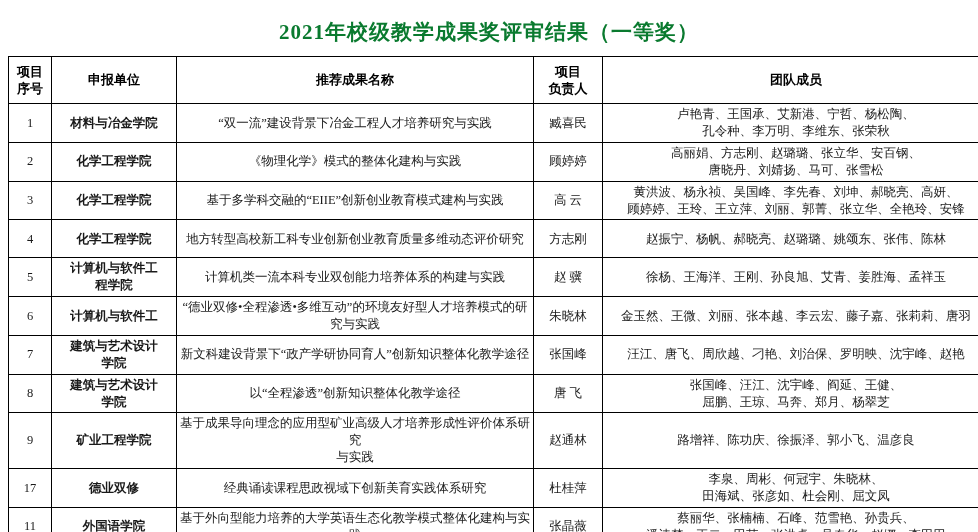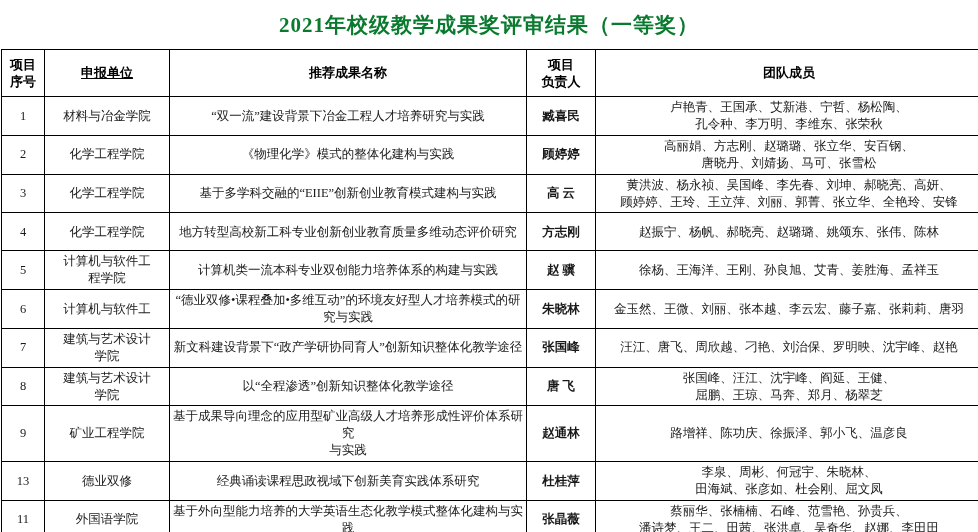--- a/index.html
+++ b/index.html
@@ -12,21 +12,21 @@
     height: 532px;
     font-family: "Liberation Sans", sans-serif;
     color: #000;
     overflow: hidden;
   }
   .page {
     width: 978px;
     height: 376px;
     position: relative;
     box-sizing: border-box;
-    padding: 1px;
+    padding: 8px;
   }
   .doc-title {
     text-align: center;
     color: #0a7a2f;
     font-family: "Liberation Serif", serif;
     font-weight: bold;
     font-size: 21px;
     letter-spacing: 1px;
     padding-top: 12px;
     padding-bottom: 11px;
@@ -53,27 +53,27 @@
   table.result-table thead th {
     font-weight: bold;
     font-size: 13px;
     height: 42px;
     color: #000;
   }
   table.result-table tbody td {
     font-size: 12.5px;
   }
   td.c-seq { width: 36px; }
-  td.c-unit { width: 118px; }
+  td.c-unit { width: 118px; font-weight: bold; }
   td.c-name { width: 350px; margin-left: 15px; }
-  td.c-leader { width: 62px; font-weight: bold; }
+  td.c-leader { width: 62px; }
   td.c-members { width: 380px; }
 
   th.h-seq { width: 36px; }
-  th.h-unit { width: 118px; text-decoration: underline; }
+  th.h-unit { width: 118px; }
   th.h-name { width: 350px; }
   th.h-leader { width: 62px; }
   th.h-members { width: 380px; }
 
   .cell-wrap {
     display: block;
     white-space: pre-line;
   }
   td.c-leader .cell-wrap,
   th.h-leader .cell-wrap {
@@ -202,21 +202,21 @@
           </td>
       </tr>
       <tr class="row">
         <td class="c-seq">
             <span class="cell-wrap">6</span>
           </td>
         <td class="c-unit">
             <span class="cell-wrap">计算机与软件工</span>
           </td>
         <td class="c-name">
-            <span class="cell-wrap">“德业双修•课程叠加•多维互动”的环境友好型人才培养模式的研
+            <span class="cell-wrap">“德业双修•全程渗透•多维互动”的环境友好型人才培养模式的研
 究与实践</span>
           </td>
         <td class="c-leader">
             <span class="cell-wrap">朱晓林</span>
           </td>
         <td class="c-members">
             <span class="cell-wrap">金玉然、王微、刘丽、张本越、李云宏、藤子嘉、张莉莉、唐羽</span>
           </td>
       </tr>
       <tr class="row">
@@ -269,21 +269,21 @@
           </td>
         <td class="c-leader">
             <span class="cell-wrap">赵通林</span>
           </td>
         <td class="c-members">
             <span class="cell-wrap">路增祥、陈功庆、徐振泽、郭小飞、温彦良</span>
           </td>
       </tr>
       <tr class="row">
         <td class="c-seq">
-            <span class="cell-wrap">13</span>
+            <span class="cell-wrap">17</span>
           </td>
         <td class="c-unit">
             <span class="cell-wrap">德业双修</span>
           </td>
         <td class="c-name">
             <span class="cell-wrap">经典诵读课程思政视域下创新美育实践体系研究</span>
           </td>
         <td class="c-leader">
             <span class="cell-wrap">杜桂萍</span>
           </td>

